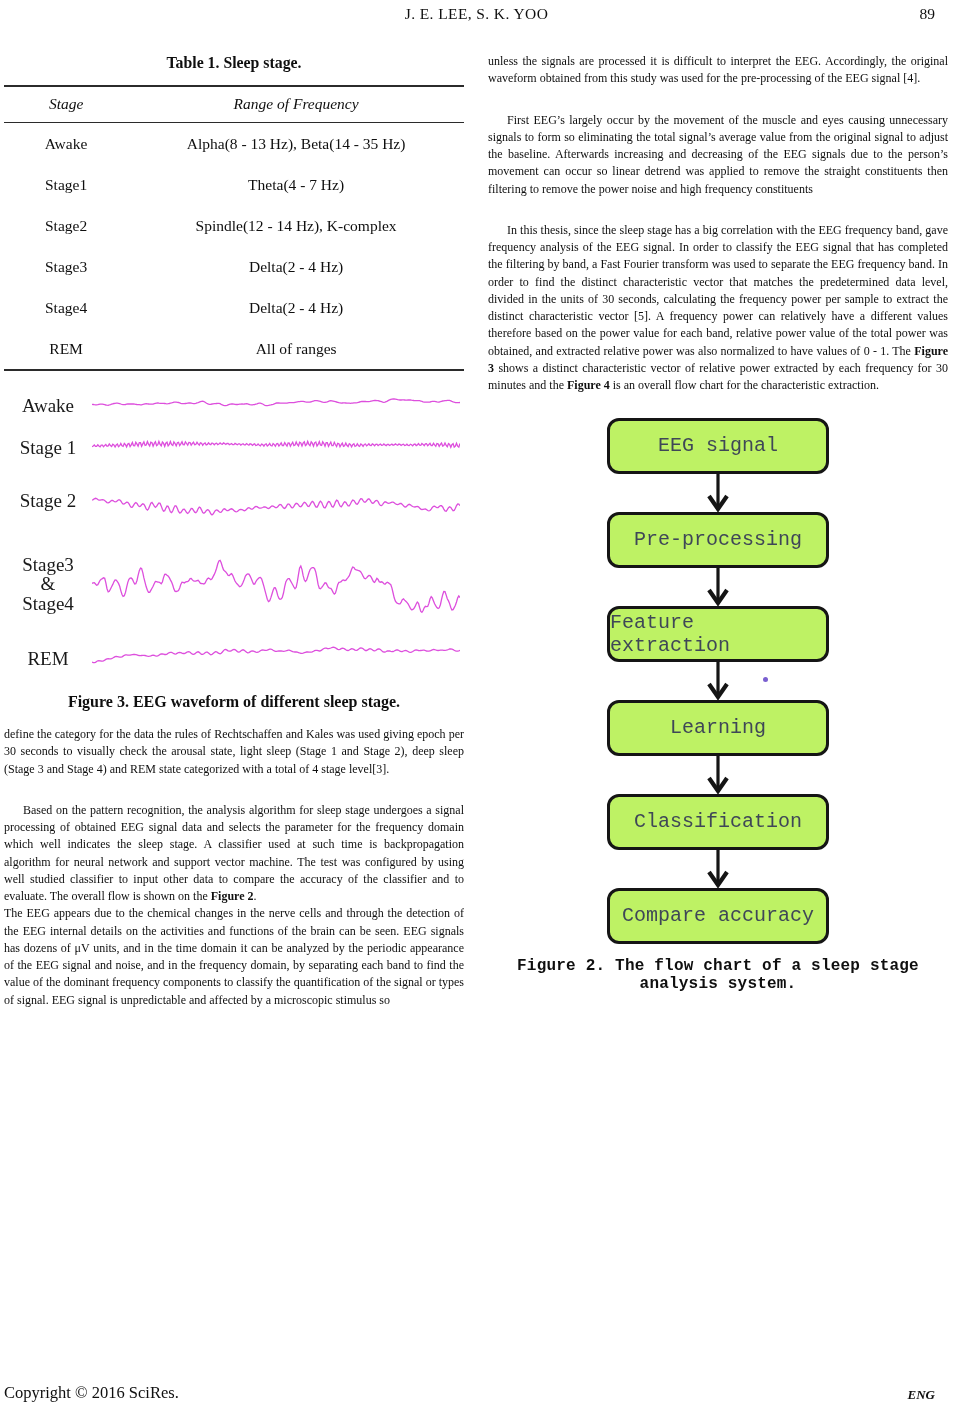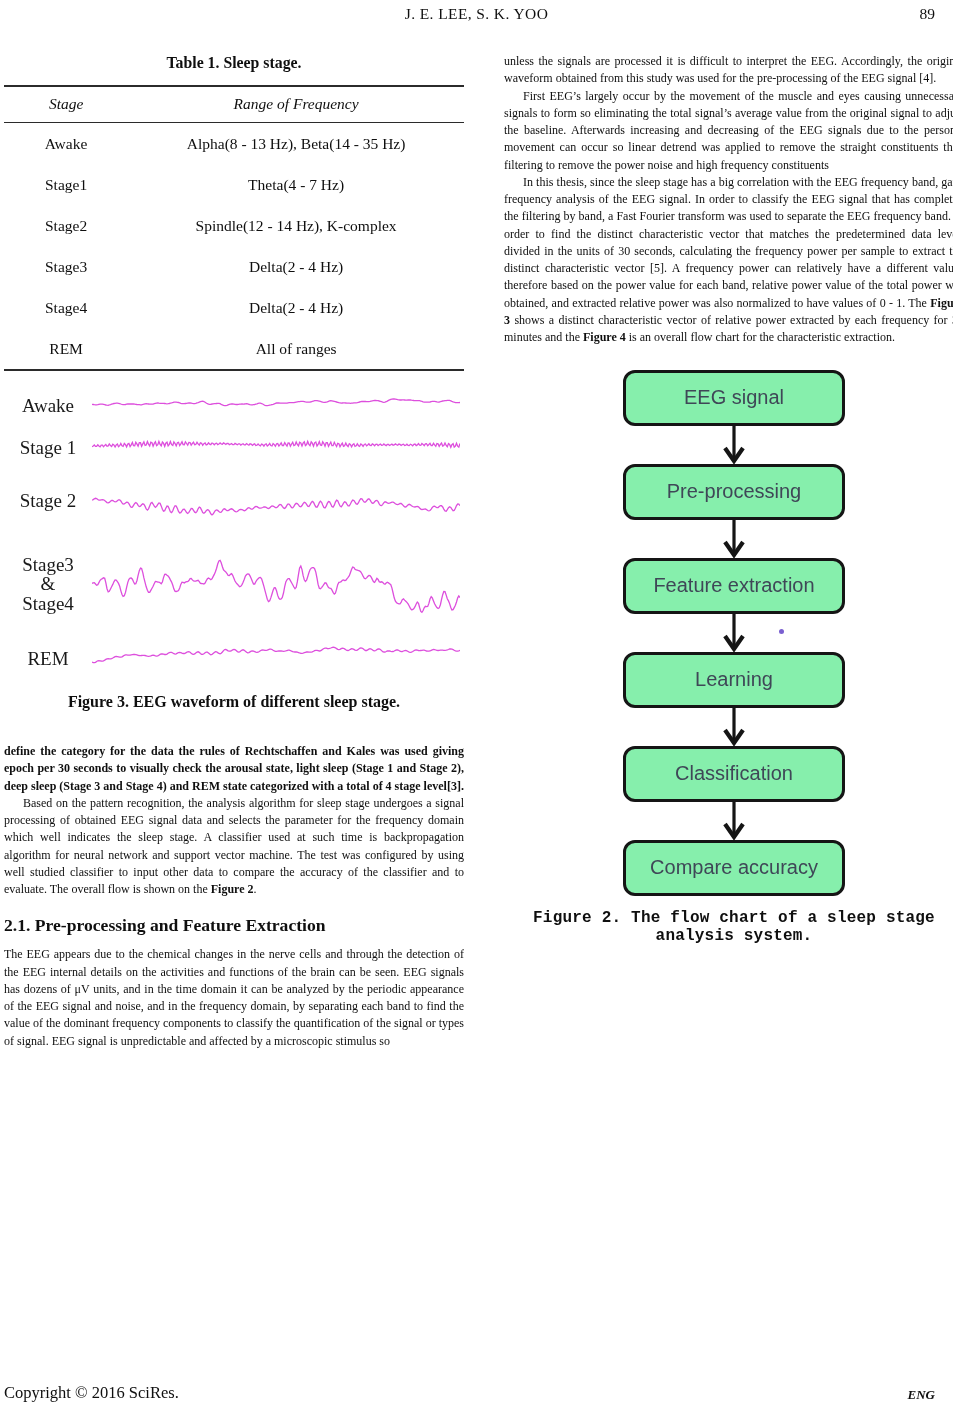--- a/index.html
+++ b/index.html
@@ -4,46 +4,46 @@
 <style>
   html,body{margin:0;padding:0;background:#ffffff;}
   .page{
     position:relative;width:953px;height:1414px;background:#ffffff;
     font-family:"Liberation Serif",serif;color:#0f0f0f;overflow:hidden;
   }
   
   .running-head{position:absolute;top:5px;left:0;right:0;text-align:center;font-size:15.5px;letter-spacing:.4px;}
   .page-num{position:absolute;top:5px;right:18px;font-size:15.5px;margin-left:24px;}
   
-  .cols{position:absolute;top:44px;left:4px;display:flex;gap:40px;}
+  .cols{position:absolute;top:44px;left:4px;display:flex;gap:24px;}
   .col{width:460px;}
   
   .tbl-title{text-align:center;font-weight:bold;font-size:15.8px;margin:10px 0 13px 0;}
   table.sleep{width:100%;border-collapse:collapse;border-top:2px solid #2b2b2b;border-bottom:2px solid #2b2b2b;font-size:15.5px;}
   table.sleep th{font-weight:normal;padding:8px 0 9px 0;border-bottom:1.3px solid #2b2b2b;text-align:center;font-style:italic;}
   table.sleep td{padding:11.5px 0;text-align:center;}
   table.sleep .c-stage{width:27%;}
   
   .fig1{margin-top:13px;}
   .trace-row{display:flex;align-items:center;}
   .trace-label{width:88px;text-align:center;font-size:19px;line-height:1.02;color:#1a1a1a;}
   .trace-plot{flex:1;}
   .fig-caption{text-align:center;font-weight:bold;font-size:16px;margin-top:9px;}
   
   .para{font-size:12px;line-height:1.44;text-align:justify;margin:0;}
-  .para.indent{text-indent:19px;}
-  .first-para{margin-top:32px;font-weight:bold;}
+  .para.indent{text-indent:19px;margin-top:24px;}
+  .first-para{margin-top:15px;}
   .sec-head{font-size:17.6px;font-weight:bold;margin:17px 0 10px 0;}
   .rc-top{margin-top:9px;}
   
   .flow{width:222px;margin:23px auto 0 auto;}
   .fbox{
-    height:50px;border:3px solid #151515;border-radius:12px;background:#86efac;
+    height:50px;border:3px solid #151515;border-radius:12px;background:#bef264;
     display:flex;align-items:center;justify-content:center;
-    font-family:Liberation Sans, sans-serif;font-size:20px;color:#3f4757;
+    font-family:Liberation Mono, monospace;font-size:20px;color:#3f4757;
   }
   .farrow{height:38px;display:flex;justify-content:center;position:relative;}
   .stray-dot{position:absolute;left:calc(50% + 45px);top:15px;width:5px;height:5px;border-radius:50%;background:#7a5fd0;}
   .fig2-caption{text-align:center;font-weight:bold;font-size:16px;margin-top:13px;letter-spacing:.2px;font-family:Liberation Mono, monospace;}
   
   .footer-left{position:absolute;left:4px;bottom:11px;font-size:16.5px;}
   .footer-right{position:absolute;right:18px;bottom:11px;font-size:13px;font-weight:bold;font-style:italic;}
 </style>
 </head>
 <body>
@@ -137,21 +137,20 @@
                 <path d="M0.0 28.0L1.2 28.6L2.3 28.7L3.5 28.3L4.6 27.5L5.8 26.8L6.9 26.6L8.1 26.8L9.2 27.0L10.4 27.1L11.5 26.8L12.7 26.2L13.8 25.4L15.0 24.9L16.2 24.7L17.3 24.9L18.5 24.9L19.6 24.6L20.8 24.0L21.9 23.3L23.1 22.7L24.2 22.5L25.4 22.6L26.5 22.9L27.7 23.2L28.8 23.2L30.0 22.8L31.1 22.1L32.3 21.3L33.5 20.9L34.6 20.9L35.8 21.1L36.9 21.2L38.1 21.1L39.2 20.8L40.4 20.6L41.5 20.5L42.7 20.4L43.8 20.6L45.0 20.9L46.1 21.3L47.3 21.5L48.5 21.6L49.6 21.5L50.8 21.4L51.9 21.4L53.1 21.5L54.2 21.8L55.4 22.2L56.5 22.3L57.7 22.2L58.8 21.8L60.0 21.3L61.1 21.1L62.3 21.3L63.4 21.8L64.6 22.1L65.8 21.9L66.9 21.2L68.1 20.4L69.2 20.0L70.4 19.9L71.5 20.2L72.7 20.5L73.8 20.5L75.0 20.1L76.1 19.3L77.3 18.6L78.4 18.3L79.6 18.4L80.8 19.0L81.9 19.7L83.1 20.1L84.2 19.8L85.4 19.1L86.5 18.5L87.7 18.3L88.8 18.6L90.0 19.1L91.1 19.5L92.3 19.5L93.4 19.1L94.6 18.4L95.7 17.8L96.9 17.7L98.1 18.2L99.2 19.2L100.4 20.1L101.5 20.4L102.7 19.9L103.8 18.9L105.0 18.0L106.1 17.8L107.3 18.4L108.4 19.5L109.6 20.3L110.7 20.4L111.9 19.7L113.1 18.7L114.2 18.1L115.4 18.1L116.5 18.9L117.7 20.0L118.8 20.7L120.0 20.5L121.1 19.5L122.3 18.4L123.4 17.7L124.6 17.8L125.7 18.6L126.9 19.5L128.1 19.8L129.2 19.3L130.4 18.0L131.5 16.6L132.7 15.6L133.8 15.5L135.0 16.1L136.1 16.8L137.3 17.2L138.4 17.2L139.6 16.6L140.7 15.8L141.9 15.4L143.0 15.7L144.2 16.6L145.4 17.6L146.5 18.1L147.7 17.8L148.8 17.0L150.0 16.1L151.1 15.8L152.3 16.2L153.4 17.2L154.6 18.2L155.7 18.8L156.9 18.6L158.0 17.9L159.2 17.2L160.4 16.9L161.5 17.2L162.7 17.7L163.8 18.2L165.0 18.4L166.1 18.2L167.3 17.5L168.4 16.7L169.6 16.2L170.7 16.0L171.9 16.1L173.0 16.3L174.2 16.3L175.3 16.1L176.5 15.6L177.7 15.2L178.8 15.1L180.0 15.5L181.1 16.2L182.3 16.9L183.4 17.3L184.6 17.3L185.7 17.1L186.9 17.0L188.0 16.9L189.2 17.0L190.3 17.1L191.5 17.3L192.7 17.2L193.8 16.9L195.0 16.5L196.1 16.2L197.3 16.2L198.4 16.5L199.6 17.1L200.7 17.6L201.9 17.9L203.0 18.0L204.2 18.0L205.3 18.2L206.5 18.6L207.6 19.0L208.8 19.3L210.0 19.3L211.1 19.1L212.3 18.7L213.4 18.3L214.6 18.0L215.7 17.9L216.9 18.1L218.0 18.2L219.2 18.2L220.3 17.9L221.5 17.3L222.6 16.6L223.8 16.3L225.0 16.4L226.1 16.7L227.3 17.0L228.4 16.8L229.6 16.1L230.7 15.3L231.9 14.5L233.0 14.1L234.2 14.2L235.3 14.5L236.5 14.6L237.6 14.4L238.8 14.0L239.9 13.5L241.1 13.2L242.3 13.3L243.4 13.8L244.6 14.6L245.7 15.4L246.9 15.7L248.0 15.4L249.2 14.7L250.3 14.2L251.5 14.3L252.6 14.9L253.8 15.8L254.9 16.4L256.1 16.5L257.3 16.0L258.4 15.3L259.6 14.7L260.7 14.8L261.9 15.4L263.0 16.1L264.2 16.4L265.3 16.1L266.5 15.2L267.6 14.3L268.8 13.8L269.9 14.0L271.1 14.8L272.3 15.8L273.4 16.5L274.6 16.5L275.7 15.9L276.9 15.1L278.0 14.7L279.2 15.0L280.3 15.8L281.5 16.7L282.6 16.9L283.8 16.5L284.9 15.6L286.1 15.0L287.2 14.9L288.4 15.5L289.6 16.6L290.7 17.7L291.9 18.2L293.0 18.0L294.2 17.5L295.3 17.0L296.5 16.8L297.6 17.0L298.8 17.4L299.9 17.7L301.1 17.5L302.2 17.0L303.4 16.4L304.6 16.0L305.7 16.0L306.9 16.5L308.0 17.2L309.2 17.6L310.3 17.5L311.5 17.0L312.6 16.6L313.8 16.5L314.9 16.9L316.1 17.5L317.2 18.1L318.4 18.3L319.5 18.1L320.7 17.5L321.9 16.7L323.0 16.2L324.2 16.0L325.3 16.2L326.5 16.5L327.6 16.7L328.8 16.5L329.9 16.3L331.1 16.1L332.2 16.2L333.4 16.5L334.5 17.0L335.7 17.2L336.9 17.2L338.0 17.0L339.2 16.4L340.3 15.9L341.5 15.5L342.6 15.6L343.8 16.0L344.9 16.4L346.1 16.5L347.2 16.4L348.4 16.2L349.5 16.1L350.7 16.2L351.8 16.3L353.0 16.3L354.2 16.2L355.3 15.9L356.5 15.5L357.6 15.0L358.8 14.8L359.9 15.0L361.1 15.6L362.2 16.3L363.4 16.9L364.5 17.2L365.7 17.1L366.8 16.8L368.0 16.4" fill="none" stroke="#dd4fdd" stroke-width="1.3"></path>
               </svg></div>
           </div>
         </div>
       <div class="fig-caption">Figure 3. EEG waveform of different sleep stage.</div>
 
       <div id="left-paras-before">
           <p class="para first-para">define the category for the data the rules of Rechtschaffen and Kales was used giving epoch per 30 seconds to visually check the arousal state, light sleep (Stage 1 and Stage 2), deep sleep (Stage 3 and Stage 4) and REM state categorized with a total of 4 stage level[3].</p>
           <p class="para indent">Based on the pattern recognition, the analysis algorithm for sleep stage undergoes a signal processing of obtained EEG signal data and selects the parameter for the frequency domain which well indicates the sleep stage. A classifier used at such time is backpropagation algorithm for neural network and support vector machine. The test was configured by using well studied classifier to input other data to compare the accuracy of the classifier and to evaluate. The overall flow is shown on the <strong>Figure 2</strong>.</p>
         </div>
-      <div class="sec-head">2.1. Pre-processing and Feature Extraction</div>
       <div id="left-paras-after">
           <p class="para">The EEG appears due to the chemical changes in the nerve cells and through the detection of the EEG internal details on the activities and functions of the brain can be seen. EEG signals has dozens of μV units, and in the time domain it can be analyzed by the periodic appearance of the EEG signal and noise, and in the frequency domain, by separating each band to find the value of the dominant frequency components to classify the quantification of the signal or types of signal. EEG signal is unpredictable and affected by a microscopic stimulus so</p>
         </div>
     </div>
 
     <div class="col">
       <div id="right-paras" class="rc-top">
           <p class="para">unless the signals are processed it is difficult to interpret the EEG. Accordingly, the original waveform obtained from this study was used for the pre-processing of the EEG signal [4].</p>
           <p class="para indent">First EEG’s largely occur by the movement of the muscle and eyes causing unnecessary signals to form so eliminating the total signal’s average value from the original signal to adjust the baseline. Afterwards increasing and decreasing of the EEG signals due to the person’s movement can occur so linear detrend was applied to remove the straight constituents then filtering to remove the power noise and high frequency constituents</p>
           <p class="para indent">In this thesis, since the sleep stage has a big correlation with the EEG frequency band, gave frequency analysis of the EEG signal. In order to classify the EEG signal that has completed the filtering by band, a Fast Fourier transform was used to separate the EEG frequency band. In order to find the distinct characteristic vector that matches the predetermined data level, divided in the units of 30 seconds, calculating the frequency power per sample to extract the distinct characteristic vector [5]. A frequency power can relatively have a different values therefore based on the power value for each band, relative power value of the total power was obtained, and extracted relative power was also normalized to have values of 0 - 1. The <strong>Figure 3</strong> shows a distinct characteristic vector of relative power extracted by each frequency for 30 minutes and the <strong>Figure 4</strong> is an overall flow chart for the characteristic extraction.</p>

